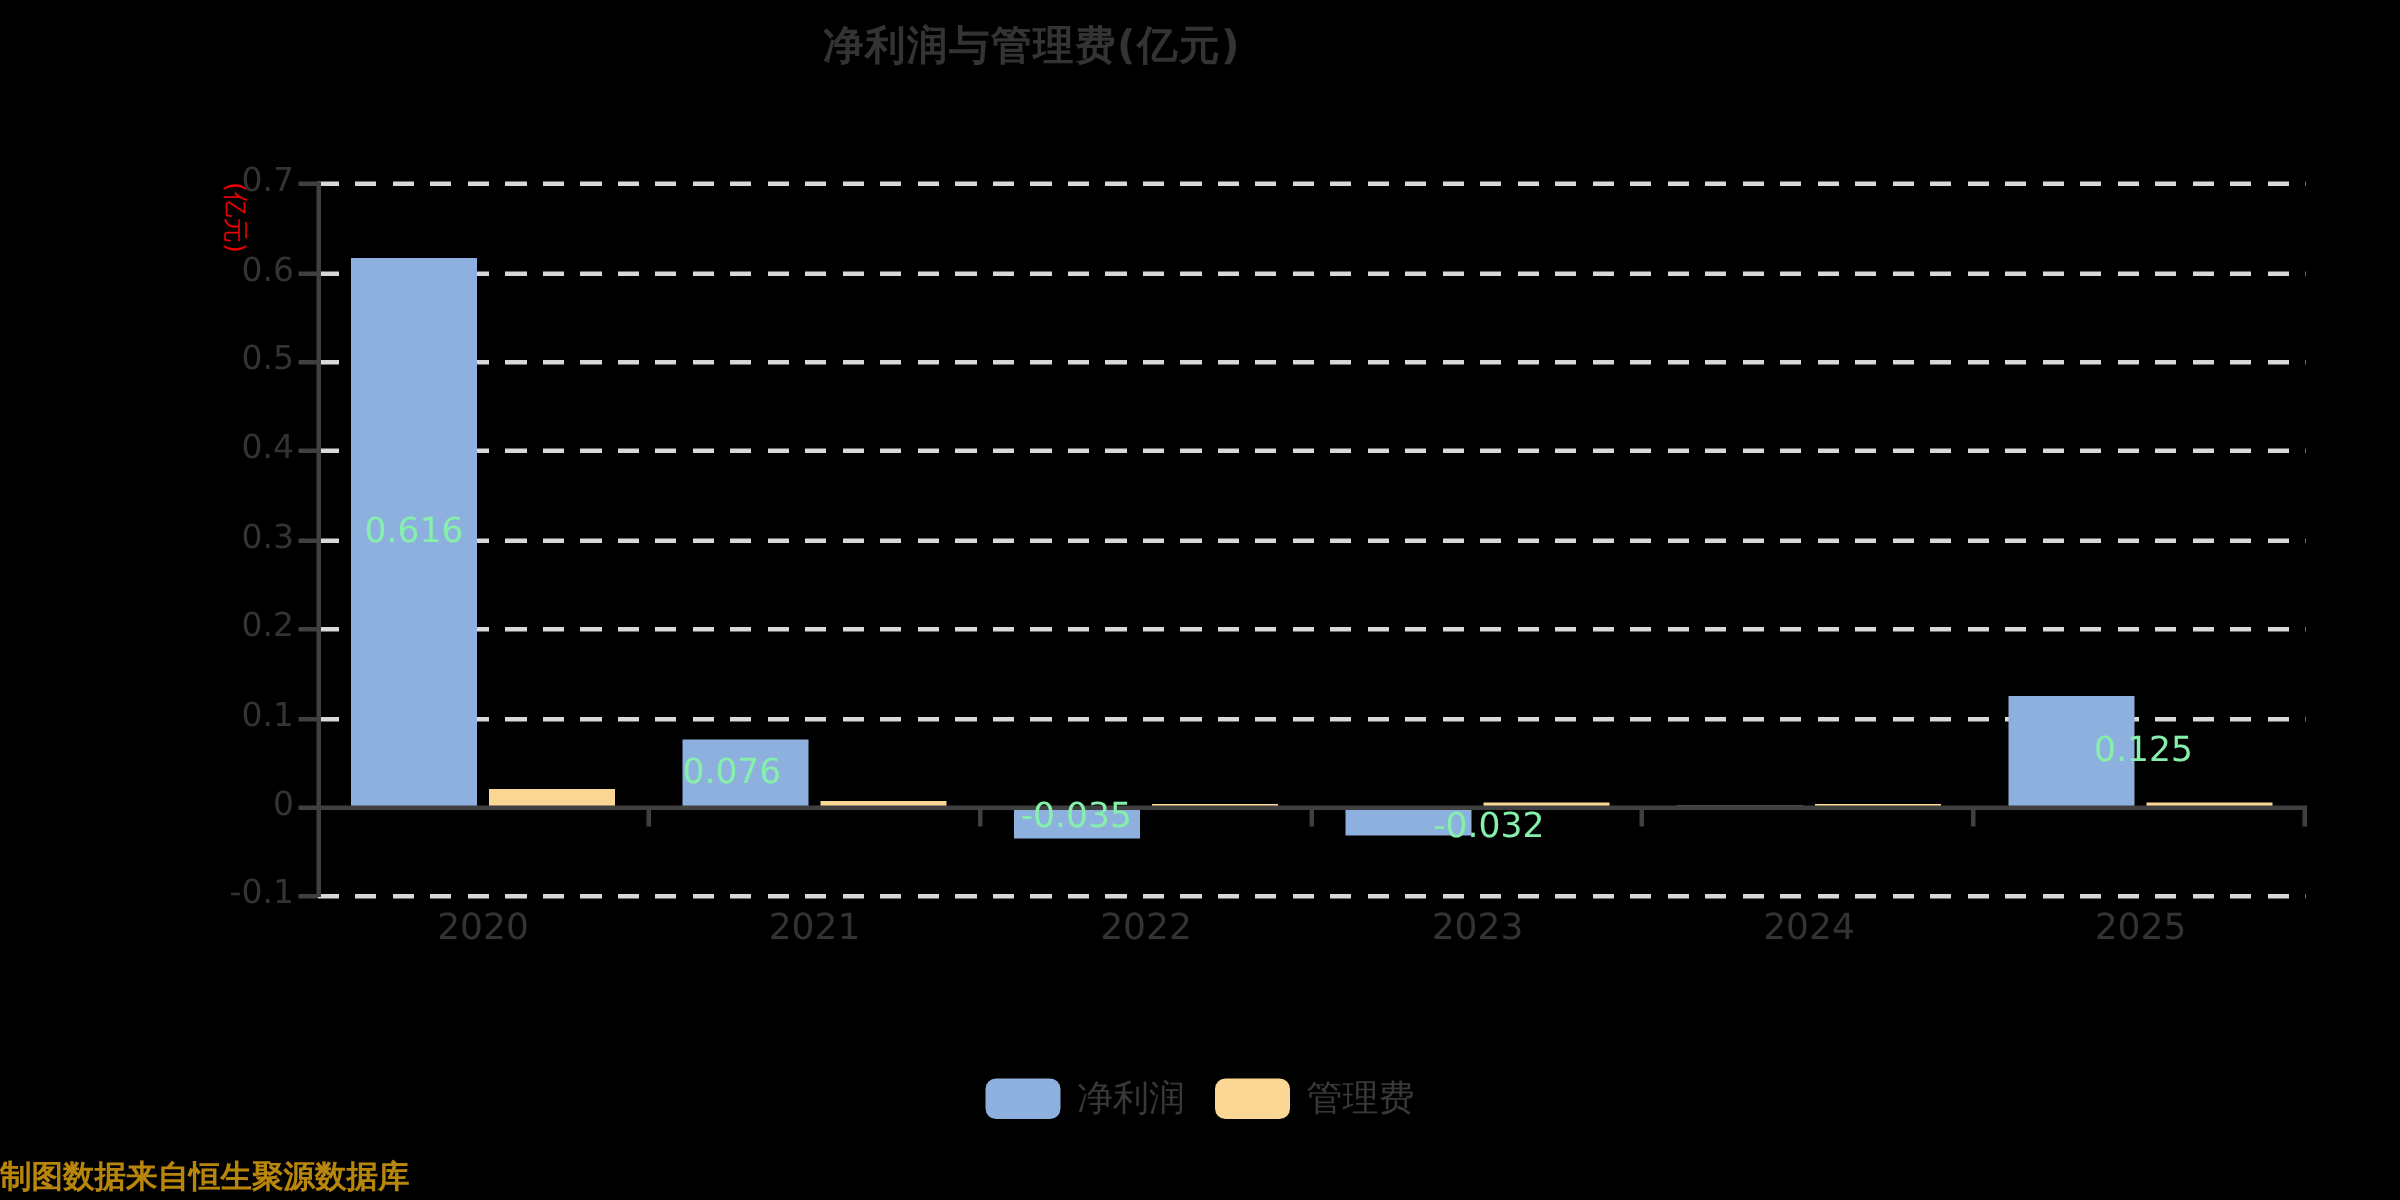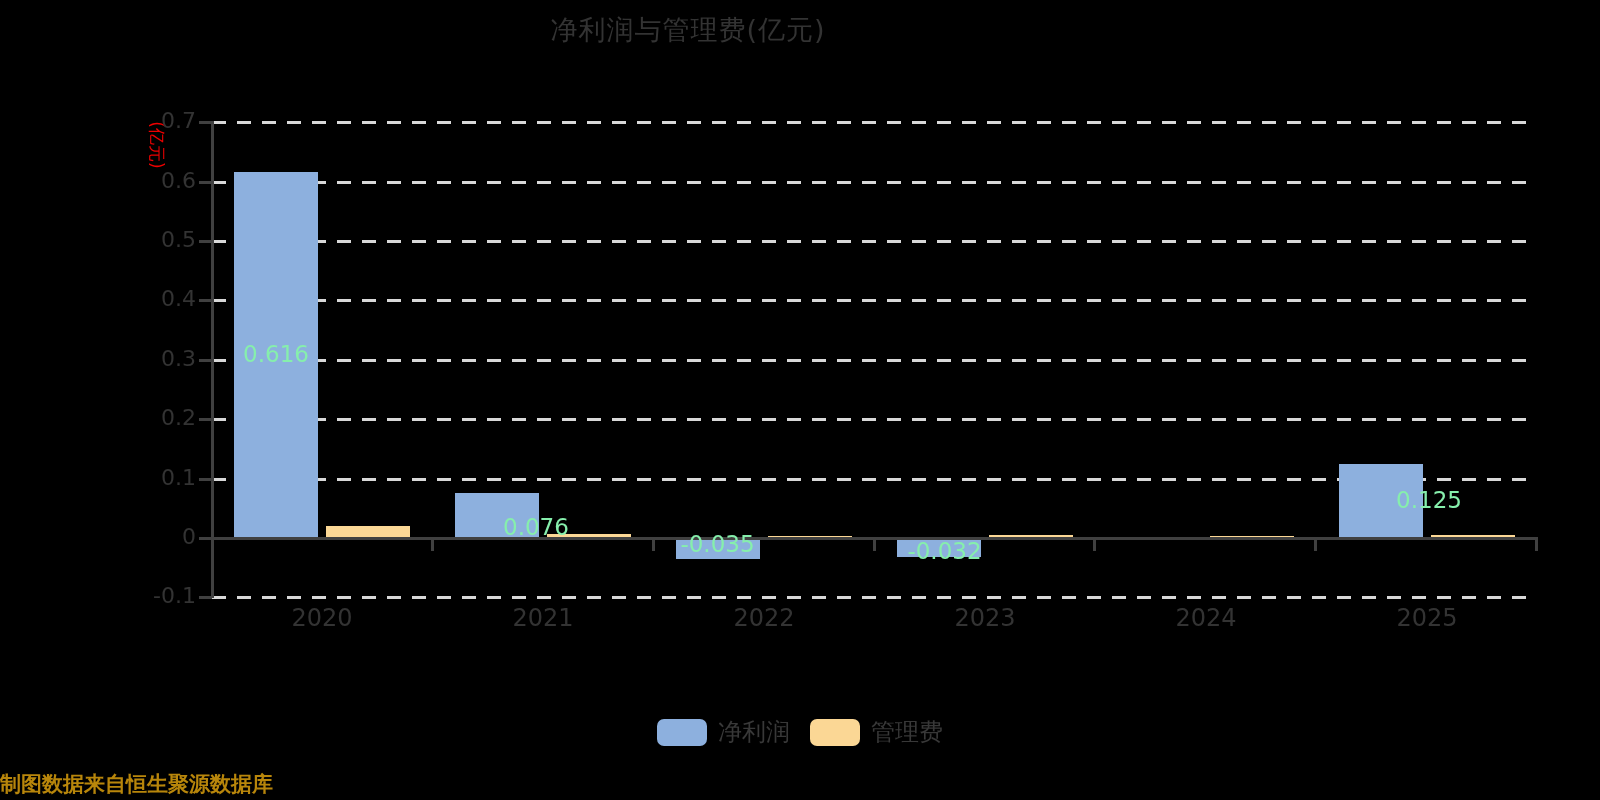--- a/index.html
+++ b/index.html
@@ -2,21 +2,21 @@
 <html><head>
 <meta charset="utf-8">
 <style>
   html,body{margin:0;padding:0;background:#000;}
   .stage{
     position:relative;width:1600px;height:800px;background:#000;overflow:hidden;
     font-family:"DejaVu Sans","Liberation Sans",sans-serif;
   }
   .chart-title{
     position:absolute;left:0;top:12px;width:1376px;text-align:center;
-    font-size:27px;font-weight:normal;color:#333;letter-spacing:1px;
+    font-size:27px;font-weight:bold;color:#333;letter-spacing:1px;
   }
   .y-unit{
     position:absolute;left:127px;top:134px;width:60px;height:22px;text-align:center;
     font-size:17px;color:#ee0000;transform:rotate(90deg);white-space:nowrap;
   }
   .plot{position:absolute;left:0;top:0;width:1600px;height:800px;}
   .gridline{position:absolute;height:3px;
     background:repeating-linear-gradient(to right,#d8d8d8 0 14px,transparent 14px 25px);}
   .axis-line{position:absolute;background:#404040;z-index:5;}
   .tick{position:absolute;background:#404040;z-index:6;}
@@ -65,25 +65,25 @@
       <div class="tick" style="left: 199px; top: 477.6px; width: 13px; height: 3px;"></div>
       <div class="ytick-label" style="left: 100px; top: 464.6px;">0.1</div>
       <div class="tick" style="left: 199px; top: 537px; width: 13px; height: 3px;"></div>
       <div class="ytick-label" style="left: 100px; top: 524px;">0</div>
       <div class="gridline" style="left: 212px; top: 596.4px; width: 1325px;"></div>
       <div class="tick" style="left: 199px; top: 596.4px; width: 13px; height: 3px;"></div>
       <div class="ytick-label" style="left: 100px; top: 583.4px;">-0.1</div>
       <div class="bar" style="left: 234px; top: 172px; width: 84px; height: 366px; background: rgb(141, 176, 222);"></div>
       <div class="bar-label" style="left: 234px; top: 341px; width: 84px;">0.616</div>
       <div class="bar" style="left: 455px; top: 493px; width: 84px; height: 45px; background: rgb(141, 176, 222);"></div>
-      <div class="bar-label" style="left: 455px; top: 514px; width: 64px; padding-left: 48px;">0.076</div>
+      <div class="bar-label" style="left: 455px; top: 502px; width: 64px;">0.076</div>
       <div class="bar" style="left: 676px; top: 538px; width: 84px; height: 21px; background: rgb(141, 176, 222);"></div>
       <div class="bar-label" style="left: 676px; top: 531px; width: 83px;">-0.035</div>
       <div class="bar" style="left: 897px; top: 538px; width: 84px; height: 19px; background: rgb(141, 176, 222);"></div>
-      <div class="bar-label" style="left: 897px; top: 538px; width: 95px;">-0.032</div>
+      <div class="bar-label" style="left: 897px; top: 538px; width: 95px; padding-left: 48px;">-0.032</div>
       <div class="bar" style="left: 1118px; top: 537px; width: 84px; height: 1px; background: rgb(141, 176, 222);"></div>
       <div class="bar" style="left: 1339px; top: 464px; width: 84px; height: 74px; background: rgb(141, 176, 222);"></div>
       <div class="bar-label" style="left: 1339px; top: 487px; width: 84px; padding-left: 48px;">0.125</div>
       <div class="bar" style="left: 326px; top: 526px; width: 84px; height: 12px; background: rgb(251, 215, 149);"></div>
       <div class="bar" style="left: 547px; top: 534px; width: 84px; height: 4px; background: rgb(251, 215, 149);"></div>
       <div class="bar" style="left: 768px; top: 536px; width: 84px; height: 2px; background: rgb(251, 215, 149);"></div>
       <div class="bar" style="left: 989px; top: 535px; width: 84px; height: 3px; background: rgb(251, 215, 149);"></div>
       <div class="bar" style="left: 1210px; top: 536px; width: 84px; height: 2px; background: rgb(251, 215, 149);"></div>
       <div class="bar" style="left: 1431px; top: 535px; width: 84px; height: 3px; background: rgb(251, 215, 149);"></div>
       <div class="axis-line" style="left: 211px; top: 121px; width: 3px; height: 477px;"></div>

